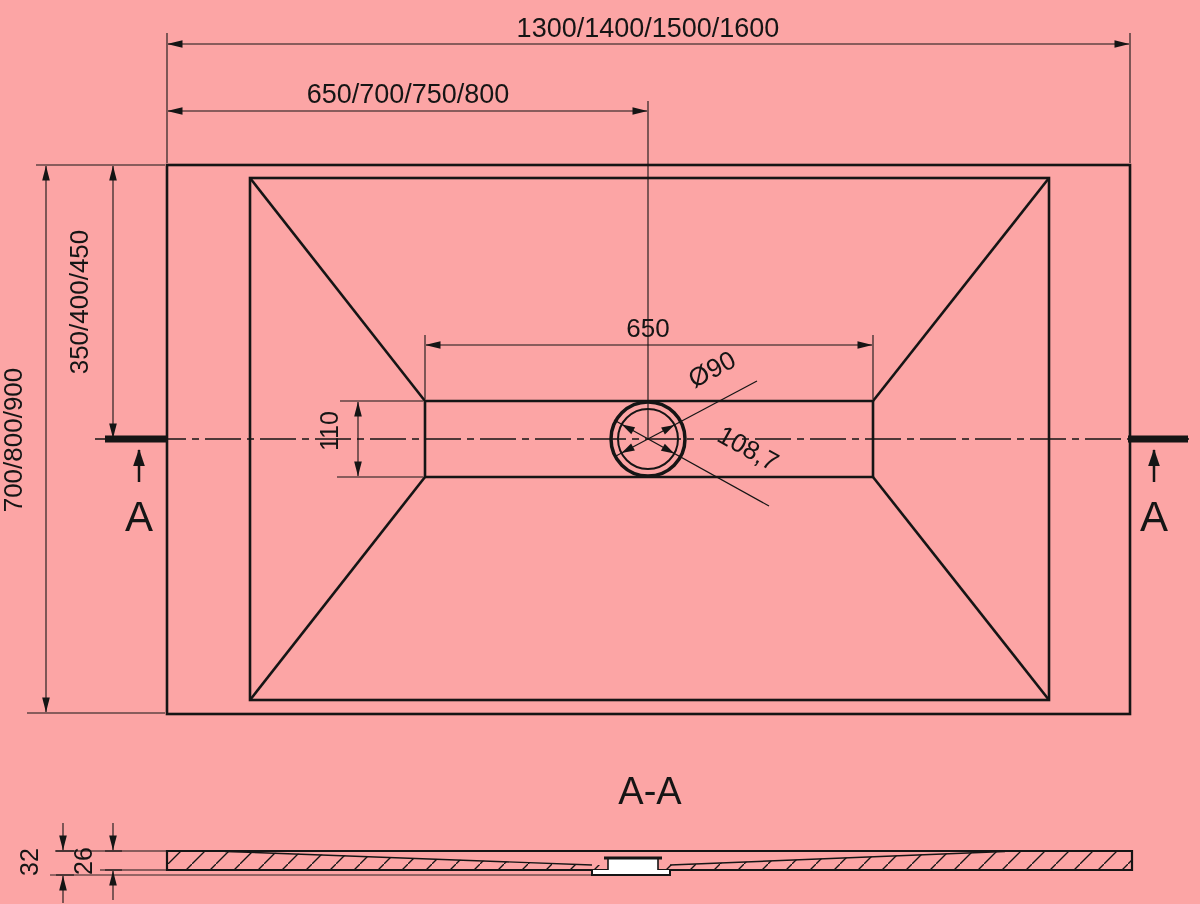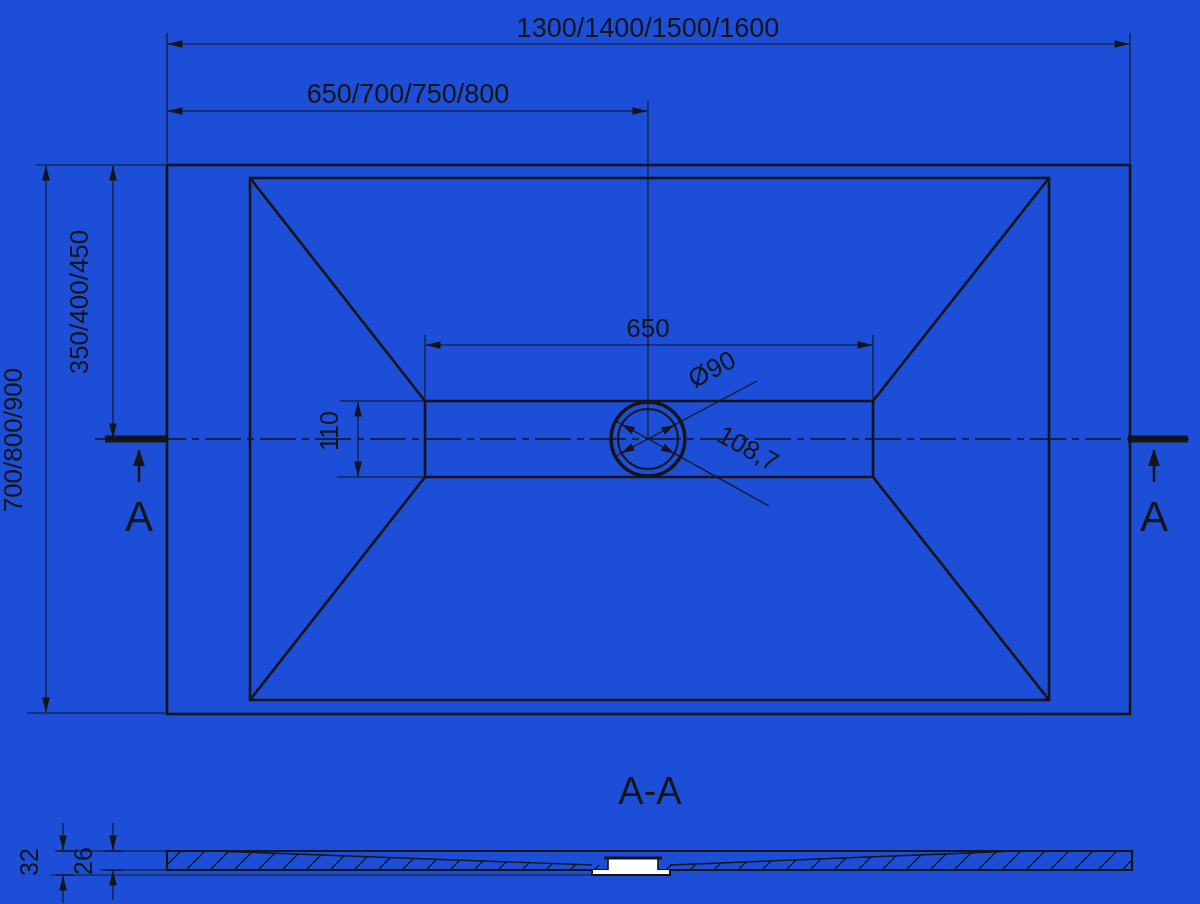--- a/index.html
+++ b/index.html
@@ -1,16 +1,16 @@
 <!DOCTYPE html>
 <html><head>
 <meta charset="utf-8">
 <style>
   html,body{margin:0;padding:0;background:#ffffff;}
-  .stage{position:relative;width:1200px;height:904px;background:#1d4ed8;overflow:hidden;
+  .stage{position:relative;width:1200px;height:904px;background:#fca5a5;overflow:hidden;
          font-family:"Liberation Sans", sans-serif;}
   svg{position:absolute;left:0;top:0;}
   text{fill:#151515;}
   .dimtxt{font-size:27px;}
   .dimtxt-s{font-size:26px;}
   .dimtxt-v{font-size:25px;}
   .seclbl{font-size:42px;}
   .sectitle{font-size:38px;}
 </style>
 </head>

